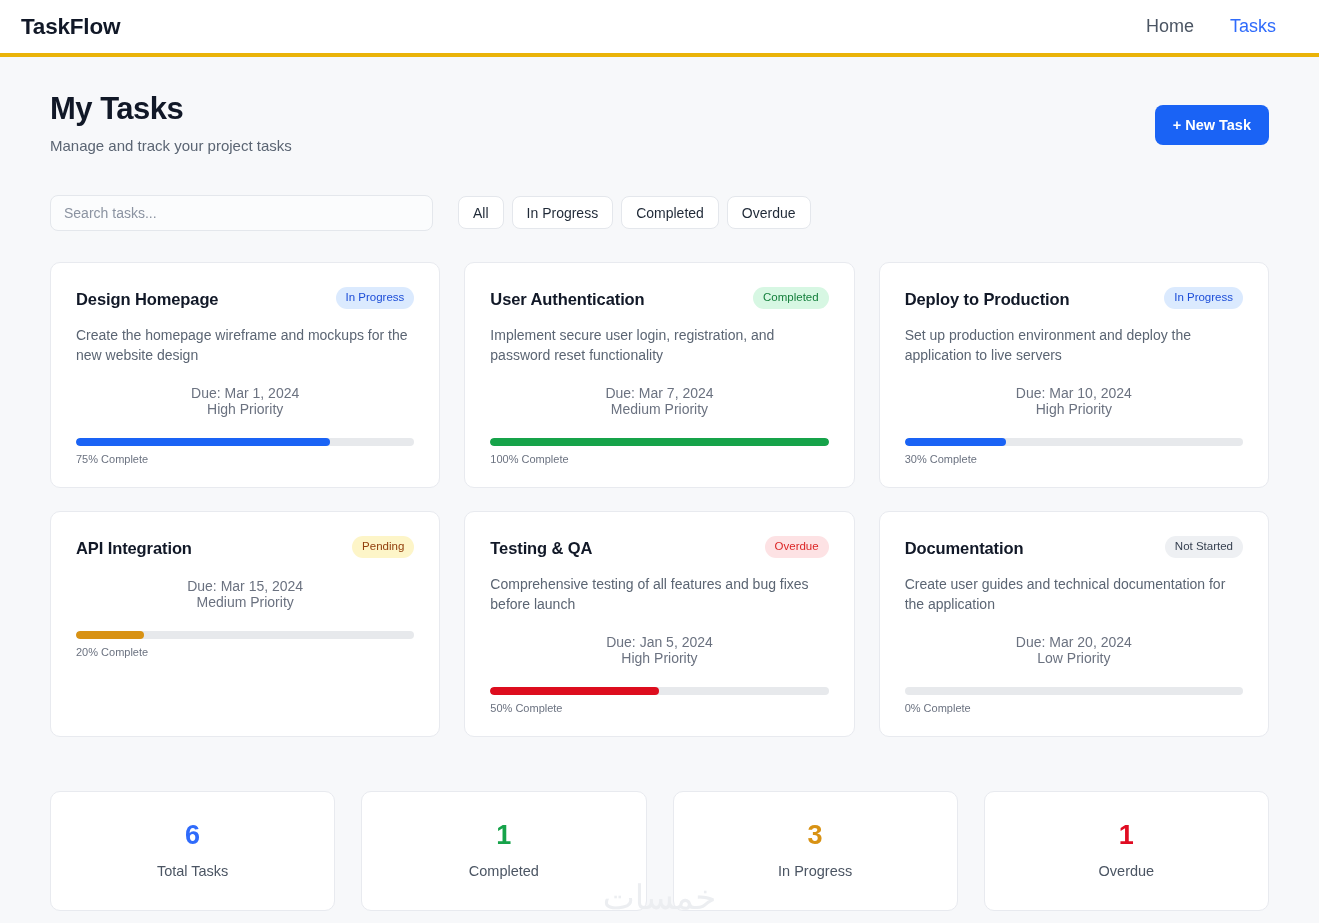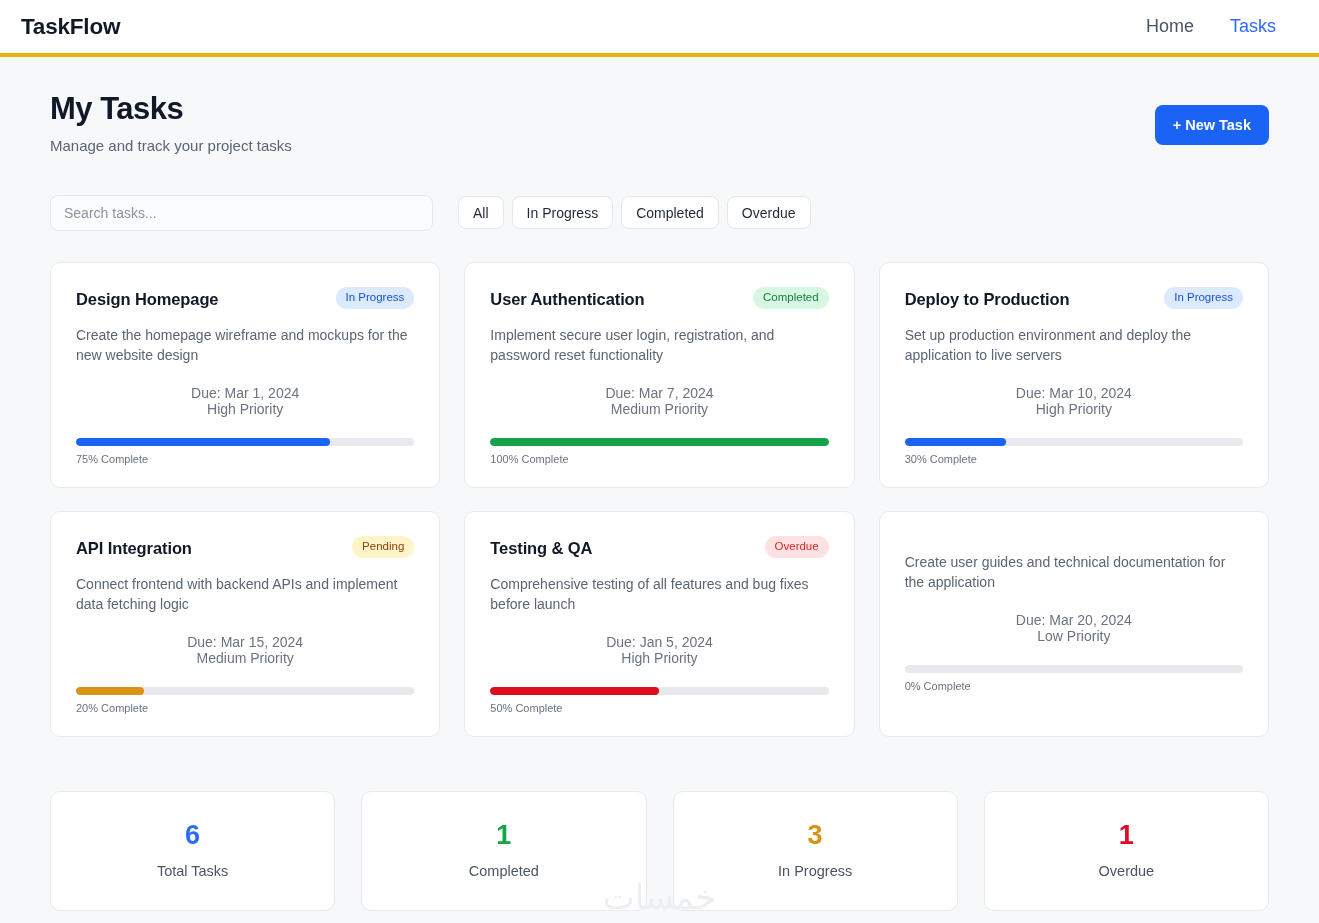--- a/index.html
+++ b/index.html
@@ -309,21 +309,20 @@
         <div class="progress-fill" style="width: 30%; background: rgb(26, 99, 245);"></div>
       </div>
       <div class="progress-label">30% Complete</div>
     </div>
 
     <div class="task-card">
       <div class="task-card-head">
         <div class="task-title">API Integration</div>
         <span class="badge" style="background: rgb(253, 245, 200); color: rgb(146, 64, 14);">Pending</span>
       </div>
-      <div class="task-desc">Connect frontend with backend APIs and implement data fetching logic</div>
       <div class="task-meta">
         <span>Due: Mar 15, 2024</span>
         <span>Medium Priority</span>
       </div>
       <div class="progress-track">
         <div class="progress-fill" style="width: 20%; background: rgb(216, 146, 20);"></div>
       </div>
       <div class="progress-label">20% Complete</div>
     </div>
 
@@ -337,20 +336,24 @@
         <span>Due: Jan 5, 2024</span>
         <span>High Priority</span>
       </div>
       <div class="progress-track">
         <div class="progress-fill" style="width: 50%; background: rgb(221, 13, 30);"></div>
       </div>
       <div class="progress-label">50% Complete</div>
     </div>
 
     <div class="task-card">
+      <div class="task-card-head">
+        <div class="task-title">Documentation</div>
+        <span class="badge" style="background: rgb(238, 240, 243); color: rgb(55, 65, 81);">Not Started</span>
+      </div>
       <div class="task-desc">Create user guides and technical documentation for the application</div>
       <div class="task-meta">
         <span>Due: Mar 20, 2024</span>
         <span>Low Priority</span>
       </div>
       <div class="progress-track">
         <div class="progress-fill" style="width: 0%; background: rgb(156, 163, 175);"></div>
       </div>
       <div class="progress-label">0% Complete</div>
     </div>

